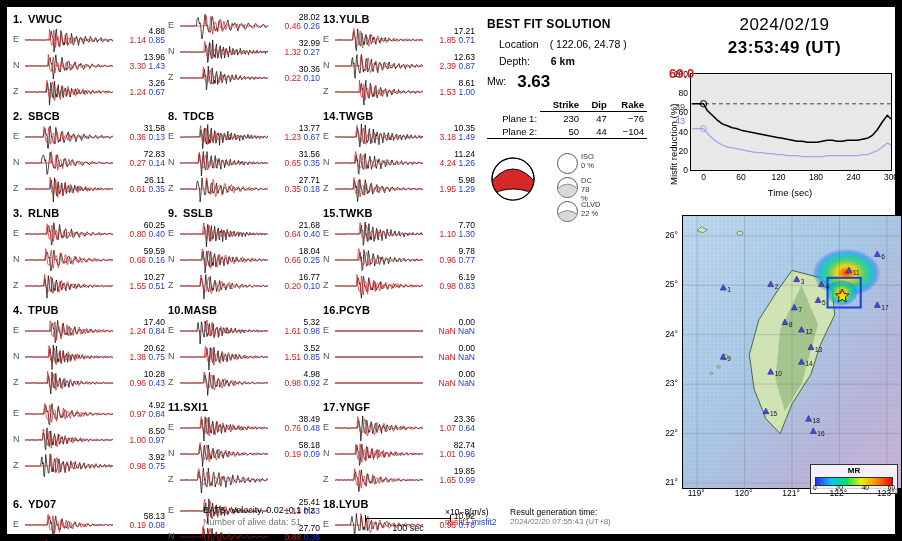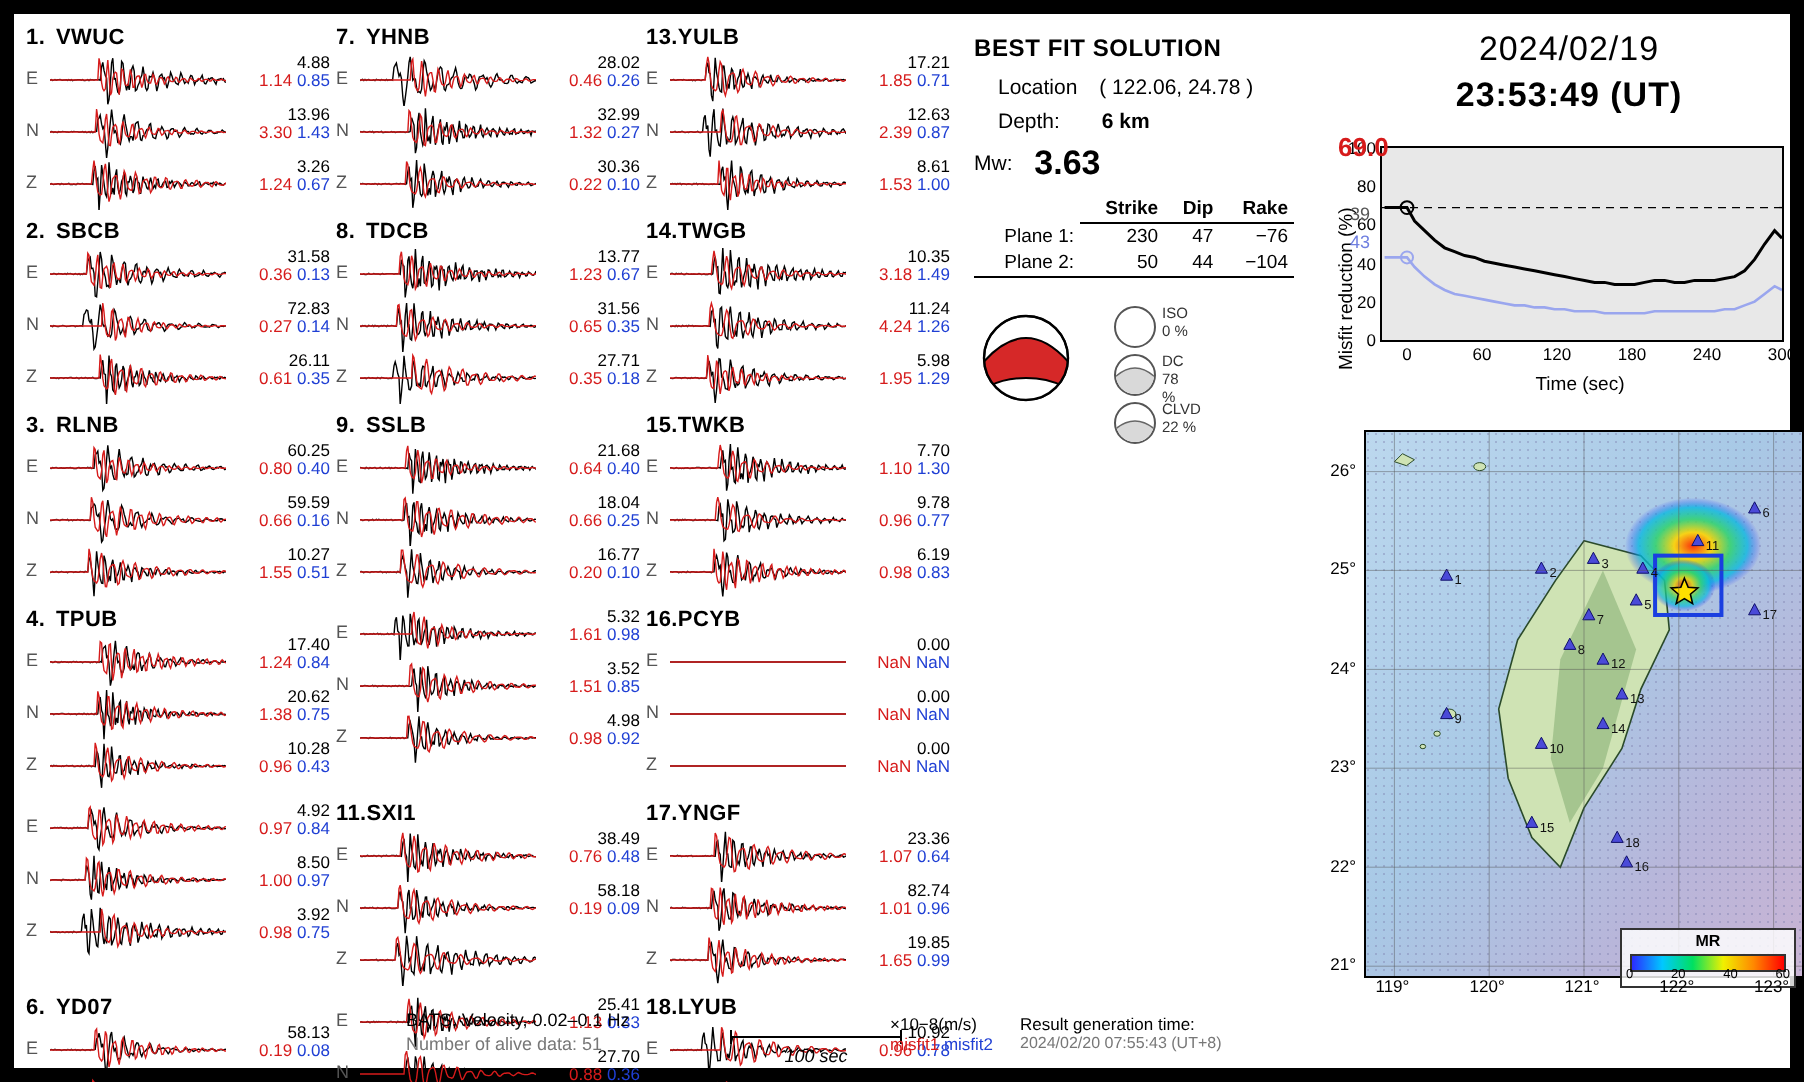--- a/index.html
+++ b/index.html
@@ -74,21 +74,21 @@
   .map-ytick{position:absolute;left:18px;font-size:8.5px;text-align:right;transform:translate(-100%,-50%);}
   .cbar{position:absolute;right:4px;bottom:21px;width:86px;height:28px;background:rgba(255,255,255,0.82);border:1px solid #333;}
   .cbar .ttl{position:absolute;left:0;right:0;top:1px;text-align:center;font-size:8px;font-weight:bold;}
   .cbar .strip{position:absolute;left:4px;right:4px;top:12px;height:7px;border:1px solid #333;}
   .cbar .ticks{position:absolute;left:0;right:0;top:19px;font-size:6.5px;display:flex;justify-content:space-between;padding:0 2px;box-sizing:border-box;}
 
   
   .footer{position:absolute;left:6px;top:498px;width:640px;height:38px;}
   .f-bats{position:absolute;left:190px;top:0;font-size:9px;}
   .f-alive{position:absolute;left:190px;top:12px;font-size:9px;color:#777;}
-  .f-scalebar{position:absolute;left:352px;top:10px;width:86px;font-style:italic;}
+  .f-scalebar{position:absolute;left:352px;top:10px;width:86px;}
   .f-scalebar .bar{position:relative;height:7px;border-left:1px solid #000;border-right:1px solid #000;}
   .f-scalebar .bar:after{content:"";position:absolute;left:0;right:0;top:3px;border-top:1px solid #000;}
   .f-scalebar .lbl{text-align:center;font-size:9px;margin-top:1px;}
   .f-units{position:absolute;left:432px;top:2px;font-size:8.5px;}
   .f-units .mis1{color:#d61b1b;}
   .f-units .mis2{color:#1f3fd4;}
   .f-gen{position:absolute;left:497px;top:2px;font-size:8.5px;}
   .f-gen .t{color:#777;font-size:8px;}
 </style>
 </head>
@@ -298,21 +298,20 @@
                 <path d="M0.0 13.0L0.6 13.0L1.3 13.0L1.9 13.0L2.5 13.0L3.1 13.0L3.8 13.0L4.4 13.0L5.0 13.0L5.7 13.0L6.3 13.0L6.9 13.0L7.5 13.0L8.2 13.0L8.8 13.0L9.4 13.0L10.1 13.0L10.7 13.0L11.3 13.0L11.9 13.0L12.6 13.0L13.2 13.0L13.8 13.0L14.5 13.0L15.1 13.0L15.7 13.0L16.3 13.0L17.0 13.0L17.6 13.0L18.2 13.0L18.9 13.0L19.5 13.0L20.1 13.0L20.7 13.0L21.4 2.2L22.0 3.0L22.6 9.9L23.3 15.4L23.9 17.3L24.5 17.8L25.1 18.4L25.8 16.5L26.4 10.5L27.0 4.6L27.7 4.8L28.3 11.5L28.9 18.9L29.5 20.6L30.2 16.8L30.8 12.4L31.4 10.4L32.1 9.9L32.7 9.4L33.3 9.9L33.9 13.1L34.6 17.5L35.2 19.2L35.8 15.9L36.5 10.5L37.1 7.8L37.7 9.3L38.3 12.5L39.0 14.5L39.6 15.0L40.2 15.3L40.9 15.4L41.5 13.9L42.1 10.9L42.7 8.9L43.4 10.0L44.0 13.5L44.6 16.2L45.3 16.1L45.9 14.1L46.5 12.3L47.1 11.7L47.8 11.5L48.4 11.4L49.0 11.9L49.7 13.6L50.3 15.5L50.9 15.6L51.5 13.6L52.2 11.3L52.8 10.7L53.4 11.8L54.1 13.1L54.7 13.8L55.3 13.9L55.9 14.1L56.6 14.0L57.2 13.0L57.8 11.7L58.5 11.1L59.1 12.0L59.7 13.7L60.3 14.6L61.0 14.2L61.6 13.2L62.2 12.6L62.9 12.4L63.5 12.3L64.1 12.3L64.7 12.7L65.4 13.6L66.0 14.2L66.6 14.0L67.3 12.9L67.9 12.1L68.5 12.0L69.1 12.6L69.8 13.2L70.4 13.4L71.0 13.4L71.7 13.5L72.3 13.4L72.9 12.8L73.5 12.3L74.2 12.2L74.8 12.8L75.4 13.5L76.1 13.7L76.7 13.4L77.3 13.0L77.9 12.8L78.6 12.7L79.2 12.7L79.8 12.7L80.5 13.0L81.1 13.4L81.7 13.6L82.3 13.3L83.0 12.8L83.6 12.5L84.2 12.6L84.9 12.9L85.5 13.1L86.1 13.2L86.7 13.2L87.4 13.2L88.0 13.1" fill="none" stroke="#d61b1b" stroke-width="0.7"></path>
               </svg>
             </div>
             <div class="amp">151.56</div>
             <div class="mis"><span class="m1">0.47</span><span class="m2"> 0.26</span></div>
           </div>
         </div>
       </div>
     <div class="stacol c2">
         <div class="station">
-          <div class="sta-title"><span class="num">7.</span><span>YHNB</span></div>
           <div class="trace-row">
             <div class="comp">E</div>
             <div class="wf">
               <svg width="88" height="26" viewBox="0 0 88 26">
                 <path d="M0.0 13.3L0.6 13.0L1.3 12.7L1.9 13.3L2.5 12.7L3.1 13.2L3.8 12.9L4.4 12.8L5.0 13.1L5.7 13.2L6.3 13.1L6.9 12.9L7.5 13.3L8.2 12.7L8.8 12.9L9.4 12.9L10.1 13.2L10.7 12.8L11.3 13.0L11.9 13.0L12.6 13.2L13.2 12.7L13.8 13.2L14.5 12.9L15.1 13.0L15.7 12.9L16.3 13.1L17.0 6.7L17.6 5.6L18.2 4.5L18.9 8.3L19.5 11.1L20.1 9.7L20.7 12.1L21.4 21.4L22.0 26.4L22.6 22.2L23.3 16.7L23.9 11.2L24.5 4.3L25.1 1.4L25.8 7.0L26.4 13.1L27.0 12.4L27.7 12.5L28.3 16.7L28.9 19.1L29.5 18.8L30.2 19.5L30.8 17.6L31.4 9.7L32.1 3.4L32.7 4.6L33.3 8.7L33.9 11.5L34.6 15.1L35.2 18.1L35.8 17.2L36.5 14.6L37.1 16.3L37.7 18.0L38.3 13.7L39.0 9.4L39.6 7.6L40.2 6.5L40.9 7.3L41.5 12.6L42.1 17.6L42.7 18.3L43.4 15.6L44.0 15.3L44.6 14.9L45.3 12.8L45.9 11.8L46.5 11.4L47.1 9.3L47.8 6.9L48.4 9.5L49.0 14.1L49.7 16.4L50.3 17.3L50.9 17.2L51.5 15.5L52.2 12.3L52.8 11.1L53.4 12.0L54.1 11.9L54.7 10.1L55.3 10.4L55.9 11.8L56.6 13.3L57.2 15.0L57.8 17.9L58.5 16.8L59.1 13.5L59.7 11.4L60.3 11.3L61.0 11.1L61.6 10.6L62.2 11.8L62.9 12.7L63.5 11.8L64.1 13.1L64.7 15.4L65.4 16.6L66.0 15.5L66.6 13.9L67.3 12.6L67.9 10.7L68.5 9.9L69.1 11.6L69.8 12.9L70.4 13.0L71.0 12.9L71.7 14.2L72.3 14.7L72.9 14.7L73.5 14.8L74.2 14.3L74.8 11.8L75.4 10.7L76.1 10.7L76.7 12.3L77.3 12.6L77.9 13.8L78.6 14.6L79.2 13.9L79.8 13.6L80.5 14.2L81.1 14.3L81.7 13.1L82.3 12.0L83.0 11.3L83.6 11.7L84.2 11.9L84.9 12.9L85.5 14.5L86.1 14.2L86.7 13.8L87.4 13.4L88.0 13.4" fill="none" stroke="#000" stroke-width="0.7"></path>
                 <path d="M0.0 13.0L0.6 13.0L1.3 13.0L1.9 13.0L2.5 13.0L3.1 13.0L3.8 13.0L4.4 13.0L5.0 13.0L5.7 13.0L6.3 13.0L6.9 13.0L7.5 13.0L8.2 13.0L8.8 13.0L9.4 13.0L10.1 13.0L10.7 13.0L11.3 13.0L11.9 13.0L12.6 13.0L13.2 13.0L13.8 13.0L14.5 13.0L15.1 13.0L15.7 13.0L16.3 13.0L17.0 13.0L17.6 13.0L18.2 13.0L18.9 13.0L19.5 13.0L20.1 13.0L20.7 13.0L21.4 13.0L22.0 13.0L22.6 13.0L23.3 13.0L23.9 13.0L24.5 13.0L25.1 13.0L25.8 3.7L26.4 2.6L27.0 10.6L27.7 16.4L28.3 17.6L28.9 18.5L29.5 17.0L30.2 9.9L30.8 3.5L31.4 7.1L32.1 17.0L32.7 21.2L33.3 16.9L33.9 11.6L34.6 9.9L35.2 9.3L35.8 9.3L36.5 13.1L37.1 18.7L37.7 19.0L38.3 12.6L39.0 7.4L39.6 8.8L40.2 13.0L40.9 15.0L41.5 15.4L42.1 15.8L42.7 14.2L43.4 10.2L44.0 8.2L44.6 11.4L45.3 16.1L45.9 16.8L46.5 14.0L47.1 11.9L47.8 11.4L48.4 11.1L49.0 11.5L49.7 13.9L50.3 16.3L50.9 15.3L51.5 11.8L52.2 10.1L52.8 11.5L53.4 13.4L54.1 14.1L54.7 14.3L55.3 14.3L55.9 13.1L56.6 11.1L57.2 10.8L57.8 13.0L58.5 14.9L59.1 14.6L59.7 13.1L60.3 12.3L61.0 12.2L61.6 12.0L62.2 12.5L62.9 13.9L63.5 14.7L64.1 13.7L64.7 12.0L65.4 11.6L66.0 12.6L66.6 13.4L67.3 13.6L67.9 13.7L68.5 13.6L69.1 12.7L69.8 11.8L70.4 12.1L71.0 13.4L71.7 14.0L72.3 13.6L72.9 12.9L73.5 12.6L74.2 12.6L74.8 12.5L75.4 12.9L76.1 13.7L76.7 13.8L77.3 13.1L77.9 12.3L78.6 12.4L79.2 12.9L79.8 13.2L80.5 13.3L81.1 13.3L81.7 13.2L82.3 12.7L83.0 12.4L83.6 12.7L84.2 13.3L84.9 13.5L85.5 13.2L86.1 12.9L86.7 12.8L87.4 12.8L88.0 12.8" fill="none" stroke="#d61b1b" stroke-width="0.7"></path>
               </svg>
             </div>
             <div class="amp">28.02</div>
             <div class="mis"><span class="m1">0.46</span><span class="m2"> 0.26</span></div>
@@ -406,20 +405,21 @@
               <svg width="88" height="26" viewBox="0 0 88 26">
                 <path d="M0.0 12.8L0.6 12.7L1.3 13.0L1.9 13.3L2.5 12.9L3.1 12.8L3.8 13.0L4.4 13.2L5.0 13.3L5.7 12.9L6.3 12.9L6.9 13.0L7.5 12.8L8.2 12.8L8.8 13.0L9.4 13.0L10.1 12.7L10.7 12.8L11.3 13.3L11.9 13.1L12.6 13.0L13.2 13.3L13.8 12.9L14.5 13.2L15.1 12.9L15.7 13.2L16.3 13.2L17.0 13.0L17.6 13.1L18.2 13.3L18.9 12.7L19.5 13.0L20.1 13.3L20.7 6.9L21.4 5.1L22.0 7.8L22.6 10.7L23.3 13.0L23.9 25.9L24.5 19.0L25.1 11.0L25.8 1.6L26.4 10.1L27.0 12.8L27.7 15.4L28.3 18.6L28.9 18.8L29.5 13.6L30.2 3.5L30.8 8.8L31.4 12.7L32.1 17.9L32.7 14.9L33.3 17.0L33.9 13.7L34.6 7.9L35.2 7.3L35.8 12.1L36.5 18.5L37.1 15.4L37.7 14.9L38.3 12.3L39.0 11.7L39.6 7.6L40.2 11.6L40.9 16.4L41.5 17.0L42.1 13.6L42.7 11.4L43.4 12.2L44.0 10.3L44.6 11.7L45.3 14.0L45.9 17.1L46.5 14.2L47.1 11.6L47.8 11.0L48.4 11.9L49.0 12.5L49.7 12.9L50.3 16.0L50.9 14.6L51.5 12.5L52.2 10.2L52.8 12.4L53.4 12.9L54.1 13.5L54.7 14.4L55.3 14.3L55.9 12.9L56.6 10.8L57.2 12.4L57.8 13.0L58.5 14.0L59.1 13.6L59.7 14.0L60.3 12.8L61.0 12.1L61.6 11.5L62.2 12.7L62.9 14.1L63.5 13.8L64.1 13.3L64.7 12.7L65.4 12.8L66.0 11.8L66.6 12.7L67.3 14.0L67.9 14.1L68.5 13.4L69.1 12.6L69.8 12.8L70.4 12.6L71.0 13.0L71.7 13.5L72.3 14.2L72.9 13.4L73.5 12.8L74.2 12.6L74.8 12.5L75.4 12.9L76.1 13.1L76.7 13.5L77.3 13.2L77.9 12.9L78.6 12.7L79.2 12.9L79.8 12.8L80.5 13.3L81.1 13.5L81.7 13.1L82.3 13.0L83.0 12.8L83.6 12.6L84.2 13.3L84.9 13.3L85.5 13.4L86.1 13.2L86.7 12.8L87.4 12.4L88.0 12.4" fill="none" stroke="#000" stroke-width="0.7"></path>
                 <path d="M0.0 13.0L0.6 13.0L1.3 13.0L1.9 13.0L2.5 13.0L3.1 13.0L3.8 13.0L4.4 13.0L5.0 13.0L5.7 13.0L6.3 13.0L6.9 13.0L7.5 13.0L8.2 13.0L8.8 13.0L9.4 13.0L10.1 13.0L10.7 13.0L11.3 13.0L11.9 13.0L12.6 13.0L13.2 13.0L13.8 13.0L14.5 13.0L15.1 13.0L15.7 13.0L16.3 13.0L17.0 13.0L17.6 13.0L18.2 13.0L18.9 13.0L19.5 13.0L20.1 13.0L20.7 2.1L21.4 2.1L22.0 6.5L22.6 11.9L23.3 15.6L23.9 17.1L24.5 17.5L25.1 18.0L25.8 18.3L26.4 17.0L27.0 13.3L27.7 8.3L28.3 4.5L28.9 4.5L29.5 8.5L30.2 14.5L30.8 19.2L31.4 20.5L32.1 18.4L32.7 14.9L33.3 12.0L33.9 10.6L34.6 10.2L35.2 9.9L35.8 9.5L36.5 9.9L37.1 11.8L37.7 15.0L38.3 17.9L39.0 18.9L39.6 17.1L40.2 13.4L40.9 9.8L41.5 8.1L42.1 8.8L42.7 11.0L43.4 13.1L44.0 14.4L44.6 14.8L45.3 15.0L45.9 15.2L46.5 15.2L47.1 14.3L47.8 12.5L48.4 10.4L49.0 9.2L49.7 9.8L50.3 11.9L50.9 14.4L51.5 16.0L52.2 16.0L52.8 14.8L53.4 13.3L54.1 12.3L54.7 11.9L55.3 11.8L55.9 11.6L56.6 11.5L57.2 11.9L57.8 12.9L58.5 14.3L59.1 15.3L59.7 15.4L60.3 14.3L61.0 12.6L61.6 11.3L62.2 10.9L62.9 11.5L63.5 12.5L64.1 13.3L64.7 13.7L65.4 13.8L66.0 13.9L66.6 14.0L67.3 13.9L67.9 13.3L68.5 12.5L69.1 11.7L69.8 11.4L70.4 11.9L71.0 12.9L71.7 13.9L72.3 14.3L72.9 14.2L73.5 13.6L74.2 13.0L74.8 12.6L75.4 12.5L76.1 12.5L76.7 12.4L77.3 12.4L77.9 12.6L78.6 13.1L79.2 13.7L79.8 14.0L80.5 13.9L81.1 13.3L81.7 12.6L82.3 12.2L83.0 12.2L83.6 12.5L84.2 12.9L84.9 13.2L85.5 13.3L86.1 13.3L86.7 13.4L87.4 13.4L88.0 13.3" fill="none" stroke="#d61b1b" stroke-width="0.7"></path>
               </svg>
             </div>
             <div class="amp">16.77</div>
             <div class="mis"><span class="m1">0.20</span><span class="m2"> 0.10</span></div>
           </div>
         </div>
         <div class="station">
+          <div class="sta-title"><span class="num">10.</span><span>MASB</span></div>
           <div class="trace-row">
             <div class="comp">E</div>
             <div class="wf">
               <svg width="88" height="26" viewBox="0 0 88 26">
                 <path d="M0.0 13.1L0.6 13.0L1.3 12.8L1.9 12.7L2.5 13.3L3.1 12.9L3.8 13.2L4.4 13.2L5.0 12.9L5.7 13.0L6.3 13.1L6.9 12.8L7.5 13.1L8.2 12.9L8.8 12.7L9.4 13.2L10.1 12.8L10.7 13.2L11.3 13.1L11.9 13.3L12.6 13.2L13.2 13.2L13.8 12.7L14.5 13.2L15.1 13.1L15.7 12.8L16.3 13.0L17.0 13.3L17.6 6.3L18.2 4.6L18.9 11.6L19.5 12.3L20.1 26.7L20.7 16.6L21.4 3.8L22.0 6.3L22.6 12.7L23.3 16.3L23.9 19.0L24.5 18.9L25.1 2.9L25.8 7.4L26.4 13.8L27.0 18.6L27.7 15.6L28.3 16.8L28.9 6.7L29.5 5.6L30.2 16.0L30.8 17.8L31.4 16.0L32.1 12.1L32.7 10.5L33.3 5.9L33.9 15.9L34.6 18.5L35.2 15.1L35.8 10.8L36.5 10.8L37.1 9.2L37.7 13.3L38.3 19.3L39.0 13.9L39.6 10.5L40.2 10.0L40.9 12.2L41.5 12.4L42.1 17.9L42.7 14.7L43.4 9.8L44.0 10.1L44.6 12.9L45.3 14.0L45.9 15.1L46.5 15.1L47.1 9.5L47.8 11.0L48.4 13.4L49.0 15.3L49.7 13.8L50.3 14.3L50.9 10.5L51.5 10.3L52.2 14.3L52.8 14.8L53.4 14.3L54.1 12.9L54.7 11.9L55.3 10.2L55.9 13.8L56.6 14.7L57.2 13.7L57.8 12.4L58.5 12.5L59.1 11.7L59.7 13.3L60.3 15.3L61.0 13.6L61.6 12.0L62.2 11.6L62.9 13.0L63.5 12.5L64.1 15.0L64.7 13.7L65.4 12.1L66.0 12.2L66.6 12.7L67.3 13.3L67.9 13.7L68.5 13.9L69.1 11.6L69.8 12.1L70.4 13.2L71.0 13.6L71.7 13.3L72.3 13.6L72.9 12.3L73.5 12.0L74.2 13.2L74.8 13.7L75.4 13.4L76.1 13.2L76.7 12.6L77.3 11.7L77.9 13.6L78.6 14.0L79.2 13.6L79.8 12.5L80.5 12.9L81.1 12.5L81.7 12.8L82.3 14.0L83.0 13.3L83.6 12.7L84.2 12.4L84.9 12.7L85.5 12.7L86.1 13.5L86.7 13.3L87.4 12.6L88.0 12.4" fill="none" stroke="#000" stroke-width="0.7"></path>
                 <path d="M0.0 13.0L0.6 13.0L1.3 13.0L1.9 13.0L2.5 13.0L3.1 13.0L3.8 13.0L4.4 13.0L5.0 13.0L5.7 13.0L6.3 13.0L6.9 13.0L7.5 13.0L8.2 13.0L8.8 13.0L9.4 13.0L10.1 13.0L10.7 13.0L11.3 13.0L11.9 13.0L12.6 13.0L13.2 13.0L13.8 13.0L14.5 13.0L15.1 13.0L15.7 13.0L16.3 13.0L17.0 13.0L17.6 13.0L18.2 13.0L18.9 13.0L19.5 13.0L20.1 13.0L20.7 13.0L21.4 13.0L22.0 13.0L22.6 13.0L23.3 13.0L23.9 13.0L24.5 13.0L25.1 13.0L25.8 13.0L26.4 4.6L27.0 2.0L27.7 8.6L28.3 15.1L28.9 17.2L29.5 17.8L30.2 18.1L30.8 14.7L31.4 7.7L32.1 4.3L32.7 9.1L33.3 17.2L33.9 20.2L34.6 16.6L35.2 12.2L35.8 10.5L36.5 10.1L37.1 9.7L37.7 11.3L38.3 15.5L39.0 18.4L39.6 16.3L40.2 11.2L40.9 8.5L41.5 10.2L42.1 13.1L42.7 14.5L43.4 14.8L44.0 15.0L44.6 14.4L45.3 11.9L45.9 9.7L46.5 10.5L47.1 13.6L47.8 15.7L48.4 15.1L49.0 13.2L49.7 12.1L50.3 11.9L50.9 11.7L51.5 12.0L52.2 13.4L52.8 14.9L53.4 14.8L54.1 13.0L54.7 11.4L55.3 11.5L55.9 12.7L56.6 13.5L57.2 13.7L57.8 13.8L58.5 13.7L59.1 13.0L59.7 11.9L60.3 11.8L61.0 12.8L61.6 13.9L62.2 14.0L62.9 13.3L63.5 12.8L64.1 12.6L64.7 12.5L65.4 12.5L66.0 12.9L66.6 13.6L67.3 13.8L67.9 13.3L68.5 12.5L69.1 12.3L69.8 12.7L70.4 13.1L71.0 13.2L71.7 13.3L72.3 13.3L72.9 13.1L73.5 12.7L74.2 12.5L74.8 12.7L75.4 13.2L76.1 13.4L76.7 13.2L77.3 13.0L77.9 12.9L78.6 12.8L79.2 12.8L79.8 12.9L80.5 13.1L81.1 13.3L81.7 13.2L82.3 12.9L83.0 12.7L83.6 12.8L84.2 13.0L84.9 13.1L85.5 13.1L86.1 13.1L86.7 13.1L87.4 12.9L88.0 12.8" fill="none" stroke="#d61b1b" stroke-width="0.7"></path>
               </svg>
             </div>
             <div class="amp">5.32</div>
             <div class="mis"><span class="m1">1.61</span><span class="m2"> 0.98</span></div>

